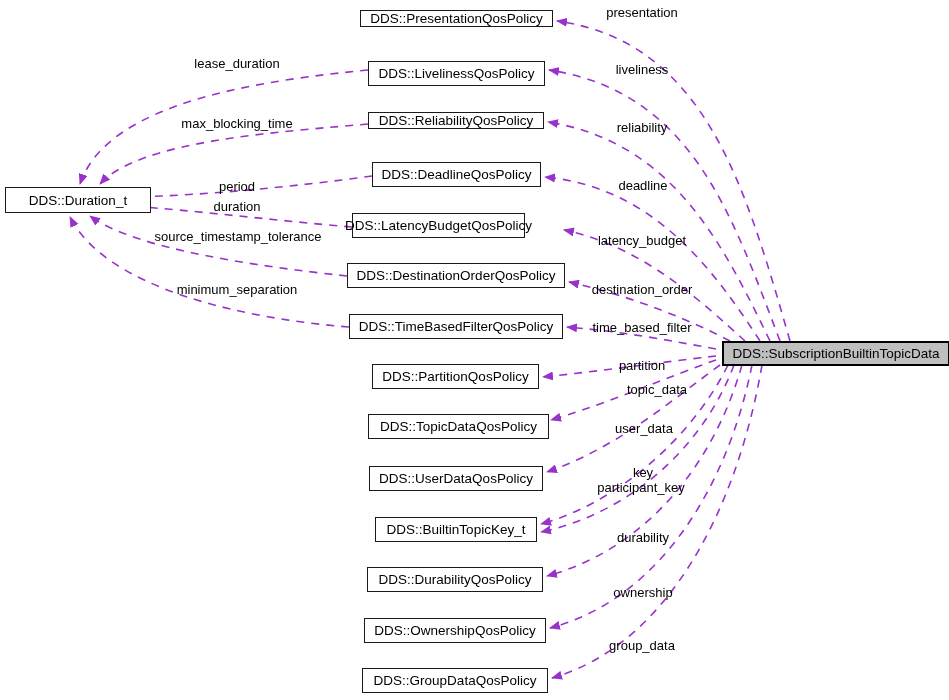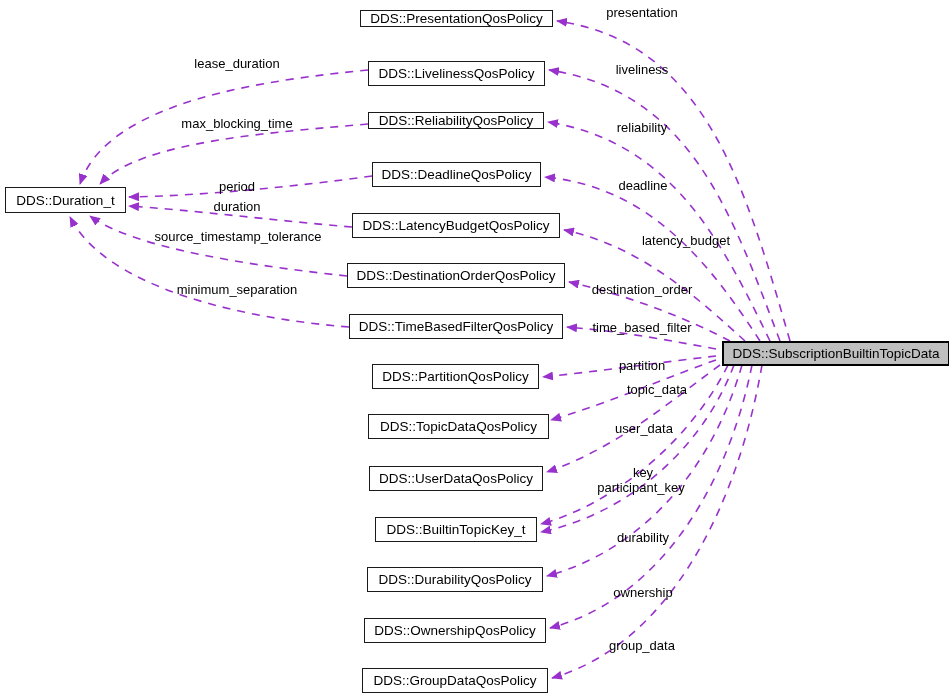--- a/index.html
+++ b/index.html
@@ -74,43 +74,43 @@
         <path d="M762,365 C737,510 667,645 552,678" fill="none" stroke="#9932CC" stroke-width="1.6" stroke-dasharray="8,7" marker-end="url(#arrowhead)"></path>
         <path d="M368,70 C268,80 108,100 80,184" fill="none" stroke="#9932CC" stroke-width="1.6" stroke-dasharray="8,7" marker-end="url(#arrowhead)"></path>
         <path d="M368,124 C280,132 140,140 100,184" fill="none" stroke="#9932CC" stroke-width="1.6" stroke-dasharray="8,7" marker-end="url(#arrowhead)"></path>
         <path d="M372,176 C300,186 200,196 129,197" fill="none" stroke="#9932CC" stroke-width="1.6" stroke-dasharray="8,7" marker-end="url(#arrowhead)"></path>
         <path d="M352,227 C280,221 190,210 129,206" fill="none" stroke="#9932CC" stroke-width="1.6" stroke-dasharray="8,7" marker-end="url(#arrowhead)"></path>
         <path d="M347,276 C255,266 135,249 90,216" fill="none" stroke="#9932CC" stroke-width="1.6" stroke-dasharray="8,7" marker-end="url(#arrowhead)"></path>
         <path d="M349,327 C235,318 105,286 70,217" fill="none" stroke="#9932CC" stroke-width="1.6" stroke-dasharray="8,7" marker-end="url(#arrowhead)"></path>
       </g>
   </svg>
   <div id="node-layer">
-      <div class="node" style="left: 5px; top: 187px; width: 121px; height: 26px;">DDS::Duration_t</div>
+      <div class="node" style="left: 5px; top: 187px; width: 146px; height: 26px;">DDS::Duration_t</div>
       <div class="node" style="left: 360px; top: 10px; width: 193px; height: 17px;">DDS::PresentationQosPolicy</div>
       <div class="node" style="left: 368px; top: 61px; width: 177px; height: 25px;">DDS::LivelinessQosPolicy</div>
       <div class="node" style="left: 368px; top: 112px; width: 176px; height: 17px;">DDS::ReliabilityQosPolicy</div>
       <div class="node" style="left: 372px; top: 162px; width: 169px; height: 25px;">DDS::DeadlineQosPolicy</div>
-      <div class="node" style="left: 352px; top: 213px; width: 208px; height: 25px;">DDS::LatencyBudgetQosPolicy</div>
+      <div class="node" style="left: 352px; top: 213px; width: 173px; height: 25px;">DDS::LatencyBudgetQosPolicy</div>
       <div class="node" style="left: 347px; top: 263px; width: 218px; height: 25px;">DDS::DestinationOrderQosPolicy</div>
       <div class="node" style="left: 349px; top: 314px; width: 214px; height: 25px;">DDS::TimeBasedFilterQosPolicy</div>
       <div class="node" style="left: 372px; top: 364px; width: 167px; height: 25px;">DDS::PartitionQosPolicy</div>
       <div class="node" style="left: 368px; top: 414px; width: 181px; height: 25px;">DDS::TopicDataQosPolicy</div>
       <div class="node" style="left: 369px; top: 466px; width: 174px; height: 25px;">DDS::UserDataQosPolicy</div>
       <div class="node" style="left: 375px; top: 517px; width: 162px; height: 25px;">DDS::BuiltinTopicKey_t</div>
       <div class="node" style="left: 367px; top: 567px; width: 176px; height: 25px;">DDS::DurabilityQosPolicy</div>
       <div class="node" style="left: 364px; top: 618px; width: 182px; height: 25px;">DDS::OwnershipQosPolicy</div>
       <div class="node" style="left: 362px; top: 668px; width: 186px; height: 25px;">DDS::GroupDataQosPolicy</div>
       <div class="node main" style="left: 716px; top: 341px; width: 228px; height: 25px; margin-left: 6px;">DDS::SubscriptionBuiltinTopicData</div>
     </div>
   <div id="label-layer">
       <div class="edge-label" style="left: 642px; top: 12px;">presentation</div>
       <div class="edge-label" style="left: 642px; top: 69px;">liveliness</div>
       <div class="edge-label" style="left: 642px; top: 127px;">reliability</div>
       <div class="edge-label" style="left: 643px; top: 185px;">deadline</div>
-      <div class="edge-label" style="left: 642px; top: 240px; margin-left: 44px;">latency_budget</div>
+      <div class="edge-label" style="left: 642px; top: 240px;">latency_budget</div>
       <div class="edge-label" style="left: 642px; top: 289px;">destination_order</div>
       <div class="edge-label" style="left: 642px; top: 327px;">time_based_filter</div>
       <div class="edge-label" style="left: 642px; top: 365px;">partition</div>
       <div class="edge-label" style="left: 657px; top: 389px;">topic_data</div>
       <div class="edge-label" style="left: 644px; top: 428px;">user_data</div>
       <div class="edge-label" style="left: 643px; top: 472px;">key</div>
       <div class="edge-label" style="left: 641px; top: 487px;">participant_key</div>
       <div class="edge-label" style="left: 643px; top: 537px;">durability</div>
       <div class="edge-label" style="left: 643px; top: 592px;">ownership</div>
       <div class="edge-label" style="left: 642px; top: 645px;">group_data</div>

